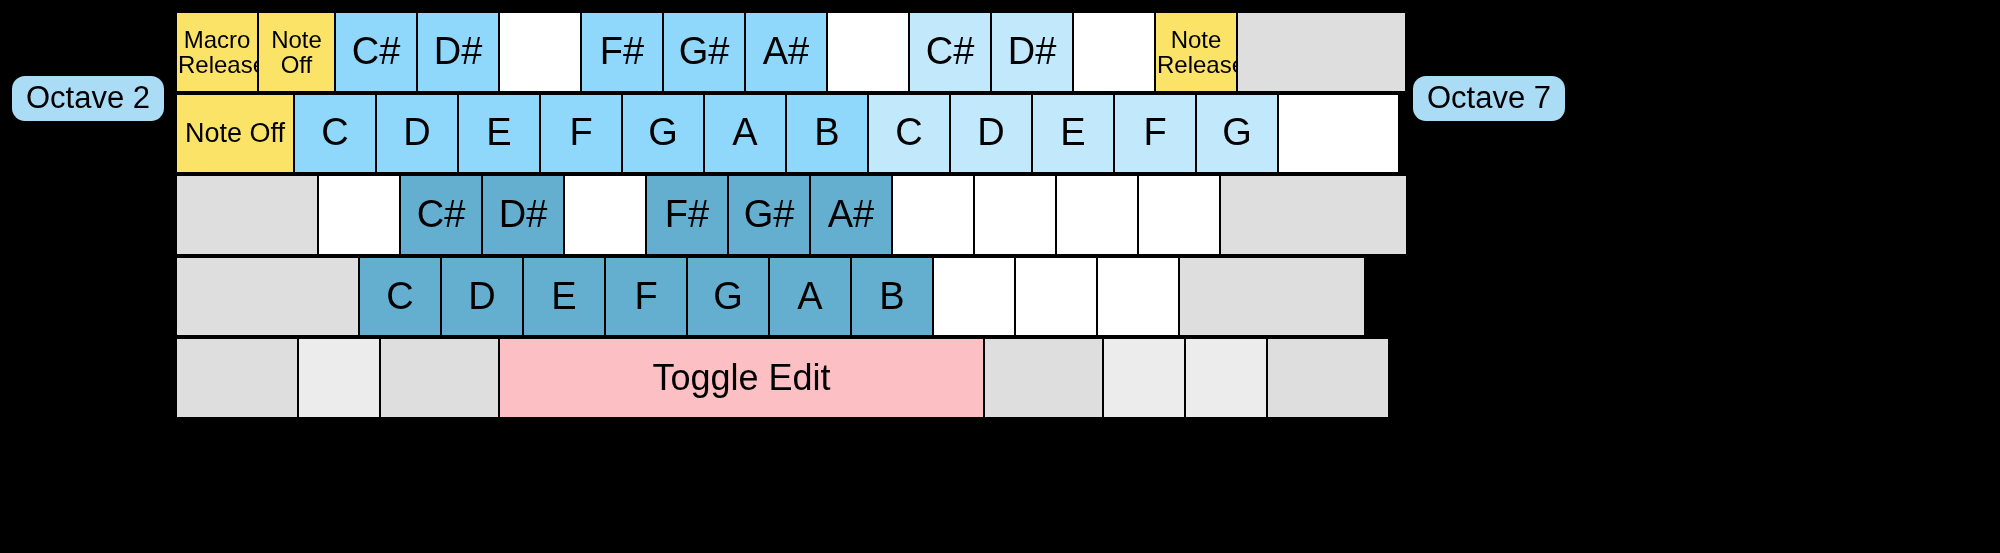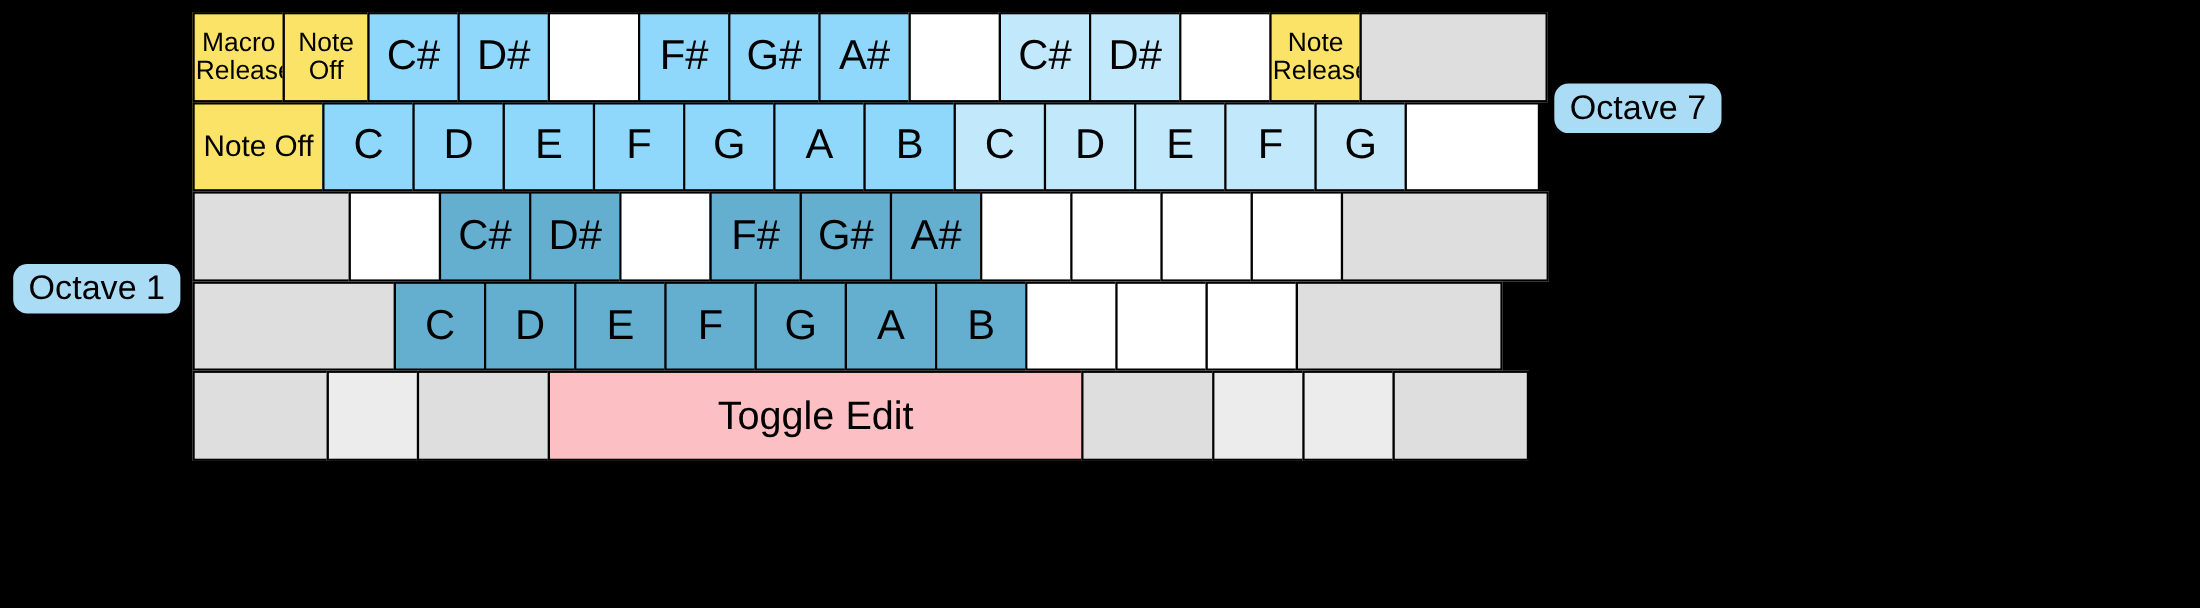--- a/index.html
+++ b/index.html
@@ -81,22 +81,22 @@
   }
   #pill-oct2 { left: 12px;   top: 76px;  }
   #pill-oct1 { left: 12px;   top: 240px; }
   #pill-oct3 { left: 1413px; top: 76px;  }
 </style>
 </head>
 <body>
 
 <div id="stage">
 
+  <div id="pill-oct2" class="pill">Octave 2</div>
 
-  <div id="pill-oct1" class="pill">Octave 1</div>
 
   <div id="pill-oct3" class="pill">Octave 7</div>
 
   <div id="keyboard">
       <div class="kb-row"><div class="key k-yellow" style="width: 84px;"><span class="lbl t-small">Macro Release</span></div><div class="key k-yellow" style="width: 79px;"><span class="lbl t-small">Note Off</span></div><div class="key k-sky" style="width: 84px;"><span class="lbl t-big">C#</span></div><div class="key k-sky" style="width: 84px;"><span class="lbl t-big">D#</span></div><div class="key k-white" style="width: 84px;"><span class="lbl t-big"></span></div><div class="key k-sky" style="width: 84px;"><span class="lbl t-big">F#</span></div><div class="key k-sky" style="width: 84px;"><span class="lbl t-big">G#</span></div><div class="key k-sky" style="width: 84px;"><span class="lbl t-big">A#</span></div><div class="key k-white" style="width: 84px;"><span class="lbl t-big"></span></div><div class="key k-skylite" style="width: 84px;"><span class="lbl t-big">C#</span></div><div class="key k-skylite" style="width: 84px;"><span class="lbl t-big">D#</span></div><div class="key k-white" style="width: 84px;"><span class="lbl t-big"></span></div><div class="key k-yellow" style="width: 84px;"><span class="lbl t-small">Note Release</span></div><div class="key k-gray" style="width: 171px;"><span class="lbl t-big"></span></div></div>
       <div class="kb-row"><div class="key k-yellow" style="width: 120px;"><span class="lbl t-mid">Note Off</span></div><div class="key k-sky" style="width: 84px;"><span class="lbl t-big">C</span></div><div class="key k-sky" style="width: 84px;"><span class="lbl t-big">D</span></div><div class="key k-sky" style="width: 84px;"><span class="lbl t-big">E</span></div><div class="key k-sky" style="width: 84px;"><span class="lbl t-big">F</span></div><div class="key k-sky" style="width: 84px;"><span class="lbl t-big">G</span></div><div class="key k-sky" style="width: 84px;"><span class="lbl t-big">A</span></div><div class="key k-sky" style="width: 84px;"><span class="lbl t-big">B</span></div><div class="key k-skylite" style="width: 84px;"><span class="lbl t-big">C</span></div><div class="key k-skylite" style="width: 84px;"><span class="lbl t-big">D</span></div><div class="key k-skylite" style="width: 84px;"><span class="lbl t-big">E</span></div><div class="key k-skylite" style="width: 84px;"><span class="lbl t-big">F</span></div><div class="key k-skylite" style="width: 84px;"><span class="lbl t-big">G</span></div><div class="key k-white" style="width: 123px;"><span class="lbl t-big"></span></div></div>
       <div class="kb-row"><div class="key k-gray" style="width: 144px;"><span class="lbl t-big"></span></div><div class="key k-white" style="width: 84px;"><span class="lbl t-big"></span></div><div class="key k-steel" style="width: 84px;"><span class="lbl t-big">C#</span></div><div class="key k-steel" style="width: 84px;"><span class="lbl t-big">D#</span></div><div class="key k-white" style="width: 84px;"><span class="lbl t-big"></span></div><div class="key k-steel" style="width: 84px;"><span class="lbl t-big">F#</span></div><div class="key k-steel" style="width: 84px;"><span class="lbl t-big">G#</span></div><div class="key k-steel" style="width: 84px;"><span class="lbl t-big">A#</span></div><div class="key k-white" style="width: 84px;"><span class="lbl t-big"></span></div><div class="key k-white" style="width: 84px;"><span class="lbl t-big"></span></div><div class="key k-white" style="width: 84px;"><span class="lbl t-big"></span></div><div class="key k-white" style="width: 84px;"><span class="lbl t-big"></span></div><div class="key k-gray" style="width: 189px;"><span class="lbl t-big"></span></div></div>
       <div class="kb-row"><div class="key k-gray" style="width: 185px;"><span class="lbl t-big"></span></div><div class="key k-steel" style="width: 84px;"><span class="lbl t-big">C</span></div><div class="key k-steel" style="width: 84px;"><span class="lbl t-big">D</span></div><div class="key k-steel" style="width: 84px;"><span class="lbl t-big">E</span></div><div class="key k-steel" style="width: 84px;"><span class="lbl t-big">F</span></div><div class="key k-steel" style="width: 84px;"><span class="lbl t-big">G</span></div><div class="key k-steel" style="width: 84px;"><span class="lbl t-big">A</span></div><div class="key k-steel" style="width: 84px;"><span class="lbl t-big">B</span></div><div class="key k-white" style="width: 84px;"><span class="lbl t-big"></span></div><div class="key k-white" style="width: 84px;"><span class="lbl t-big"></span></div><div class="key k-white" style="width: 84px;"><span class="lbl t-big"></span></div><div class="key k-gray" style="width: 188px;"><span class="lbl t-big"></span></div></div>
       <div class="kb-row"><div class="key k-gray" style="width: 124px;"><span class="lbl t-big"></span></div><div class="key k-gray2" style="width: 84px;"><span class="lbl t-big"></span></div><div class="key k-gray" style="width: 121px;"><span class="lbl t-big"></span></div><div class="key k-pink" style="width: 487px;"><span class="lbl t-toggle">Toggle Edit</span></div><div class="key k-gray" style="width: 121px;"><span class="lbl t-big"></span></div><div class="key k-gray2" style="width: 84px;"><span class="lbl t-big"></span></div><div class="key k-gray2" style="width: 84px;"><span class="lbl t-big"></span></div><div class="key k-gray" style="width: 124px;"><span class="lbl t-big"></span></div></div>
     </div>

